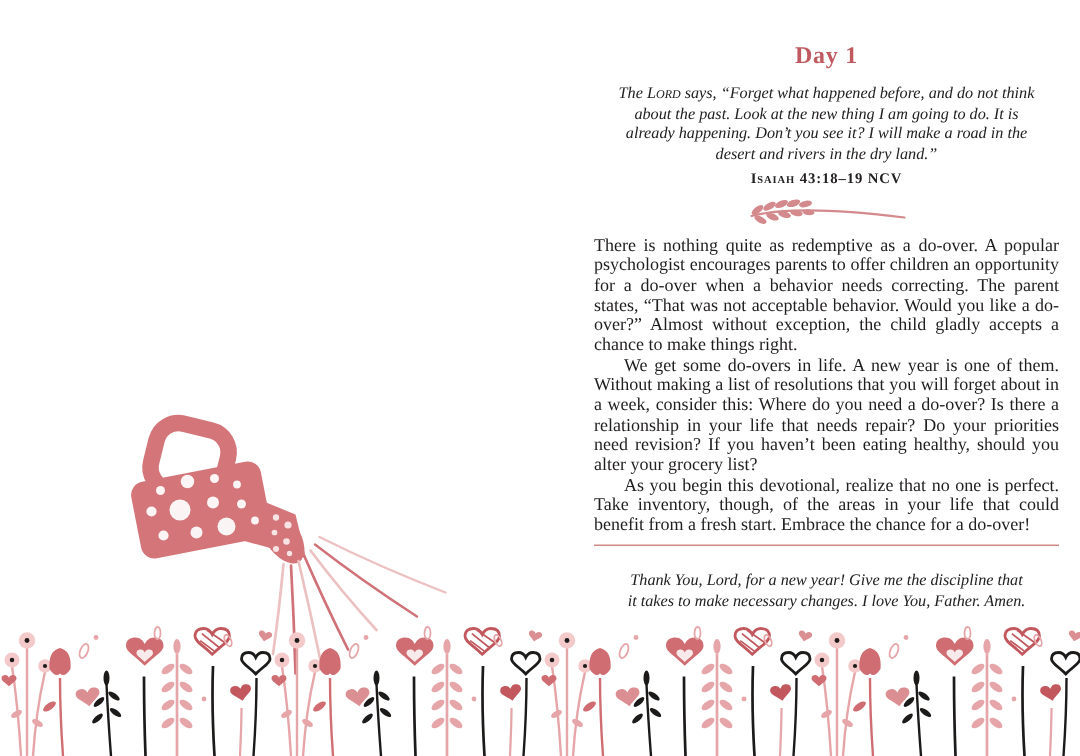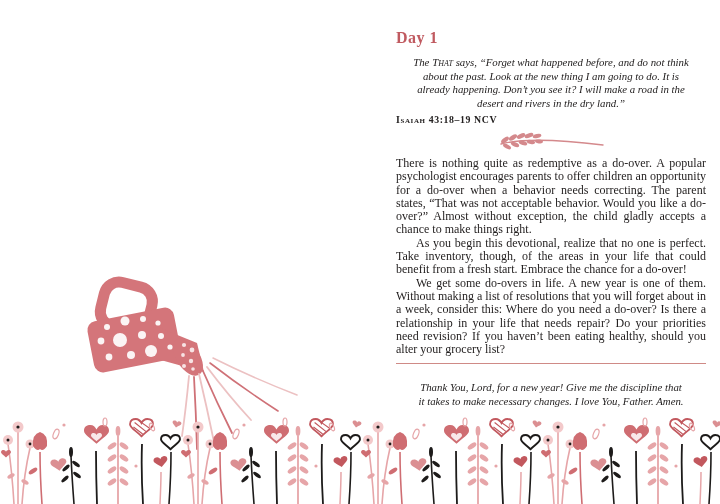--- a/index.html
+++ b/index.html
@@ -12,20 +12,21 @@
     overflow:hidden;
   }
   .spread { position:absolute; inset:0; background:#ffffff; }
 
   
   .column {
     position:absolute;
     left:396px; top:29px; width:310px;
   }
   .day-label {
+    text-align:center;
     font-size:16px;
     font-weight:bold;
     letter-spacing:0.5px;
     color:#c05a60;
   }
   .chapter-title {
     text-align:center;
     font-size:27px;
     font-style:italic;
     font-weight:bold;
@@ -39,21 +40,21 @@
     width:288px;
     font-size:10.8px;
     line-height:13.5px;
     font-style:italic;
     text-align:center;
     color:#232020;
   }
   .divine-name { font-variant:small-caps; font-style:italic; }
   .scripture-ref {
     margin-top:4px;
-    text-align:left;
+    text-align:center;
     font-size:9.8px;
     font-weight:bold;
     font-variant:small-caps;
     letter-spacing:0.6px;
     color:#242121;
   }
   .flourish-wrap {
     display:block;
     margin:6px auto 4px auto;
     width:112px; height:22px;
@@ -136,21 +137,21 @@
       <path d="M118,98 Q132,130 147,160" stroke="#cf7177" stroke-width="1.8"></path>
       <path d="M122,94 Q143,122 166,147" stroke="#ecc1c2" stroke-width="1.8"></path>
       <path d="M125,90 Q156,114 193,138" stroke="#cf7177" stroke-width="1.6"></path>
       <path d="M128,85 Q168,105 212,122" stroke="#ecc1c2" stroke-width="1.6"></path>
     </g>
   </svg>
 
   <div class="column">
     <div class="day-label">Day 1</div>
 
-    <div class="scripture"><span>The </span><span class="divine-name">That</span><span> says, “Forget what happened before, and do not think about the past. Look at the new thing I am going to do. It is already happening. Don’t you see it? I will make a road in the desert and rivers in the dry land.”</span></div>
+    <div class="scripture"><span>The </span><span class="divine-name">Lord</span><span> says, “Forget what happened before, and do not think about the past. Look at the new thing I am going to do. It is already happening. Don’t you see it? I will make a road in the desert and rivers in the dry land.”</span></div>
 
     <div class="scripture-ref">Isaiah 43:18–19 NCV</div>
 
     <svg class="flourish-wrap" viewBox="0 0 112 22" aria-hidden="true">
       <path d="M6,13 Q36,5 108,14" fill="none" stroke="#d4898c" stroke-width="1.4" stroke-linecap="round"></path>
       <g fill="#d4898c">
         <ellipse cx="10" cy="9" rx="4.6" ry="2.2" transform="rotate(-38 10 9)"></ellipse>
         <ellipse cx="18" cy="6.5" rx="4.6" ry="2.2" transform="rotate(-30 18 6.5)"></ellipse>
         <ellipse cx="26" cy="5" rx="4.6" ry="2.2" transform="rotate(-24 26 5)"></ellipse>
         <ellipse cx="34" cy="4.5" rx="4.6" ry="2.2" transform="rotate(-18 34 4.5)"></ellipse>
@@ -158,22 +159,22 @@
         <ellipse cx="12" cy="15.5" rx="4.4" ry="2.1" transform="rotate(28 12 15.5)"></ellipse>
         <ellipse cx="20" cy="13.5" rx="4.4" ry="2.1" transform="rotate(22 20 13.5)"></ellipse>
         <ellipse cx="28" cy="12" rx="4.4" ry="2.1" transform="rotate(16 28 12)"></ellipse>
         <ellipse cx="36" cy="11" rx="4.2" ry="2" transform="rotate(12 36 11)"></ellipse>
         <ellipse cx="44" cy="10.5" rx="4" ry="1.9" transform="rotate(8 44 10.5)"></ellipse>
       </g>
     </svg>
 
     <div class="body-text">
       <p>There is nothing quite as redemptive as a do-over. A popular psychologist encourages parents to offer children an opportunity for a do-over when a behavior needs correcting. The parent states, “That was not acceptable behavior. Would you like a do-over?” Almost without exception, the child gladly accepts a chance to make things right.</p>
+      <p class="indent">We get some do-overs in life. A new year is one of them. Without making a list of resolutions that you will forget about in a week, consider this: Where do you need a do-over? Is there a relationship in your life that needs repair? Do your priorities need revision? If you haven’t been eating healthy, should you alter your grocery list?</p>
       <p class="indent">As you begin this devotional, realize that no one is perfect. Take inventory, though, of the areas in your life that could benefit from a fresh start. Embrace the chance for a do-over!</p>
-      <p class="indent">We get some do-overs in life. A new year is one of them. Without making a list of resolutions that you will forget about in a week, consider this: Where do you need a do-over? Is there a relationship in your life that needs repair? Do your priorities need revision? If you haven’t been eating healthy, should you alter your grocery list?</p>
     </div>
 
     <hr class="prayer-rule">
 
     <div class="prayer">Thank You, Lord, for a new year! Give me the discipline that it takes to make necessary changes. I love You, Father. Amen.</div>
   </div>
 
   <svg class="floral-border" viewBox="0 0 720 88" aria-hidden="true">
     <defs>
       <path id="hrt" d="M10,15 C5,10 0,7.5 0,4.5 C0,1 2.5,0 5,0 C7.5,0 9,1.5 10,3.5 C11,1.5 12.5,0 15,0 C17.5,0 20,1 20,4.5 C20,7.5 15,10 10,15 Z"></path>

